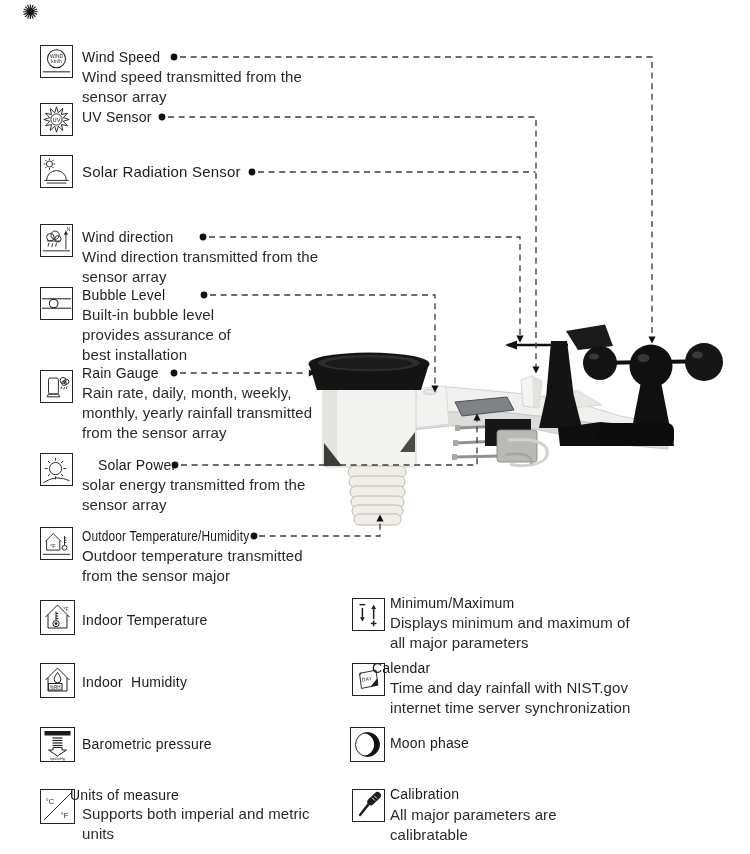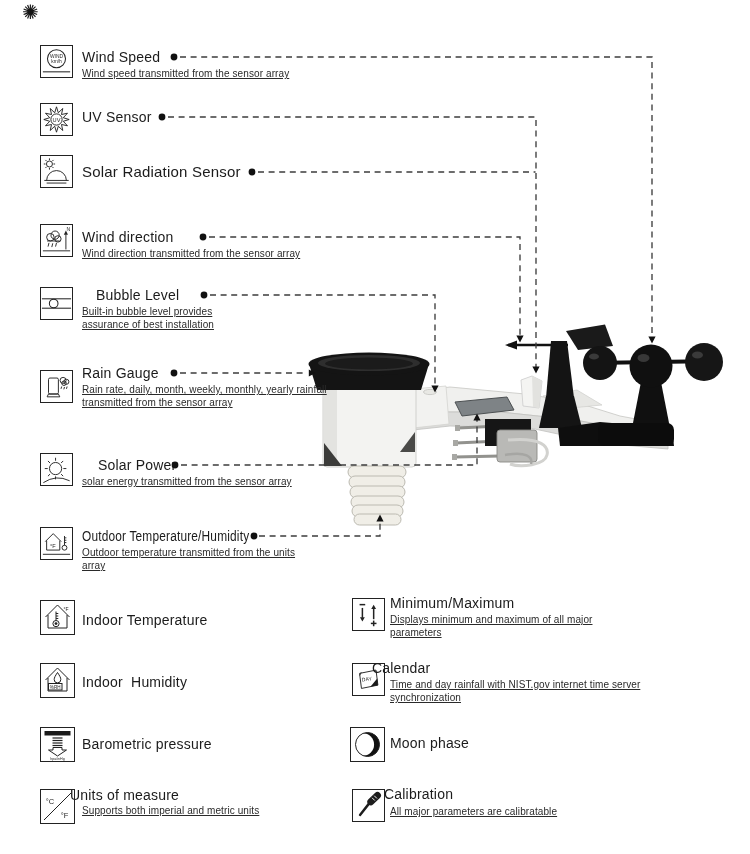--- a/index.html
+++ b/index.html
@@ -4,21 +4,21 @@
 <style>
   :root{ --ink:#1b1b1b; --desc:#2a2a2a; --line:#3d3d3d; }
   html,body{margin:0;padding:0;background:#fff;}
   #page{position:relative;width:750px;height:854px;background:#fff;overflow:hidden;
         font-family:"Liberation Sans","DejaVu Sans",sans-serif;}
   .feat{position:absolute;}
   .ibox{position:absolute;left:0;top:0;width:33px;height:33px;box-sizing:border-box;
         border:1.6px solid #222;background:#fff;}
   .ibox svg{display:block;width:100%;height:100%;}
   .head{position:absolute;font-size:14px;color:var(--ink);letter-spacing:.2px;white-space:pre;line-height:18px;}
-  .desc{position:absolute;font-size:10px;color:var(--desc);line-height:1.32;letter-spacing:.1px;text-decoration:underline;}
+  .desc{position:absolute;font-size:15px;color:var(--desc);line-height:1.32;letter-spacing:.1px;}
   .corner{position:absolute;left:22px;top:1px;font-size:20px;color:#141414;line-height:22px;}
   svg text{font-family:"Liberation Sans","DejaVu Sans",sans-serif;fill:#1e1e1e;stroke:none;}
   .ol{position:absolute;left:0;top:0;pointer-events:none;}
 </style>
 </head>
 <body>
 
 <div id="page">
 
   <div class="corner">✺</div>
@@ -174,21 +174,21 @@
   <div class="feat" style="left:40px;top:287px">
     <div class="ibox">
         <svg viewBox="0 0 33 33">
       <g fill="none" stroke="#222" stroke-width="1.1">
         <line x1="1" y1="11.5" x2="32" y2="11.5"></line>
             <line x1="1" y1="21.5" x2="32" y2="21.5"></line>
         <circle cx="13.5" cy="16.5" r="4.6"></circle>
       </g>
     </svg>
       </div>
-    <div class="head" style="left:56px;top:-1px">Bubble Level</div>
+    <div class="head" style="left:42px;top:-1px">Bubble Level</div>
     <div class="desc" style="left:42px;top:18px;width:175px">Built-in bubble level provides assurance of best installation</div>
   </div>
 
   <div class="feat" style="left:40px;top:370px">
     <div class="ibox">
         <svg viewBox="0 0 33 33">
       <g fill="none" stroke="#222" stroke-width="1">
         <rect x="8" y="7.5" width="10.5" height="17" rx="1.5"></rect>
         <polygon points="6.5,27.5 20,27.5 18.5,24.5 8,24.5"></polygon>
         <circle cx="23.5" cy="10" r="3.2"></circle>
@@ -235,21 +235,21 @@
         <line x1="25" y1="10.5" x2="27" y2="10.5"></line>
             <line x1="25" y1="13" x2="27" y2="13"></line>
             <line x1="25" y1="15.5" x2="27" y2="15.5"></line>
         <circle cx="25" cy="21" r="2.6"></circle>
         <line x1="2" y1="28" x2="31" y2="28"></line>
       </g>
       <text x="12.5" y="21" font-size="6" text-anchor="middle">°F</text>
     </svg>
       </div>
     <div class="head" style="left:42px;top:0px;font-size:14px;transform:scaleX(.85);transform-origin:left center">Outdoor Temperature/Humidity</div>
-    <div class="desc" style="left:42px;top:19px;width:238px">Outdoor temperature transmitted from the units array</div>
+    <div class="desc" style="left:42px;top:19px;width:238px">Outdoor temperature transmitted from the sensor major</div>
   </div>
 
   <div class="feat" style="left:40px;top:600px">
     <div class="ibox" style="width:35px;height:35px">
         <svg viewBox="0 0 33 33">
       <g fill="none" stroke="#222" stroke-width="1">
         <polyline points="4.5,16 16.5,4 28.5,16"></polyline>
         <polyline points="7,14 7,27 26,27 26,14"></polyline>
         <line x1="15" y1="10.5" x2="15" y2="19.5"></line>
         <line x1="15" y1="12.5" x2="17.3" y2="12.5"></line>
@@ -352,21 +352,21 @@
 
   <div class="feat" style="left:352px;top:789px">
     <div class="ibox">
         <svg viewBox="0 0 33 33">
       <line x1="7.5" y1="26.5" x2="17" y2="14.5" stroke="#1d1d1d" stroke-width="2.6" stroke-linecap="round"></line>
       <line x1="19" y1="12.5" x2="26" y2="5.8" stroke="#1d1d1d" stroke-width="7.5" stroke-linecap="round"></line>
       <line x1="20.3" y1="8.3" x2="23.2" y2="11.2" stroke="#fff" stroke-width="1"></line>
       <line x1="22.6" y1="6.1" x2="25.5" y2="9" stroke="#fff" stroke-width="1"></line>
     </svg>
       </div>
-    <div class="head" style="left:32px;top:-4px">Calibration</div>
+    <div class="head" style="left:38px;top:-4px">Calibration</div>
     <div class="desc" style="left:38px;top:16px;width:245px">All major parameters are calibratable</div>
   </div>
 
   <svg class="ol" width="750" height="854" viewBox="0 0 750 854">
     <g stroke="#3d3d3d" stroke-width="1.35" stroke-dasharray="6 4.6" fill="none">
       <path d="M180,57 H652 V337"></path>
       <path d="M168,117 H536 V367"></path>
       <path d="M258,172 H535.5"></path>
       <path d="M209,237 H520 V336"></path>
       <path d="M210,295 H435 V386"></path>

